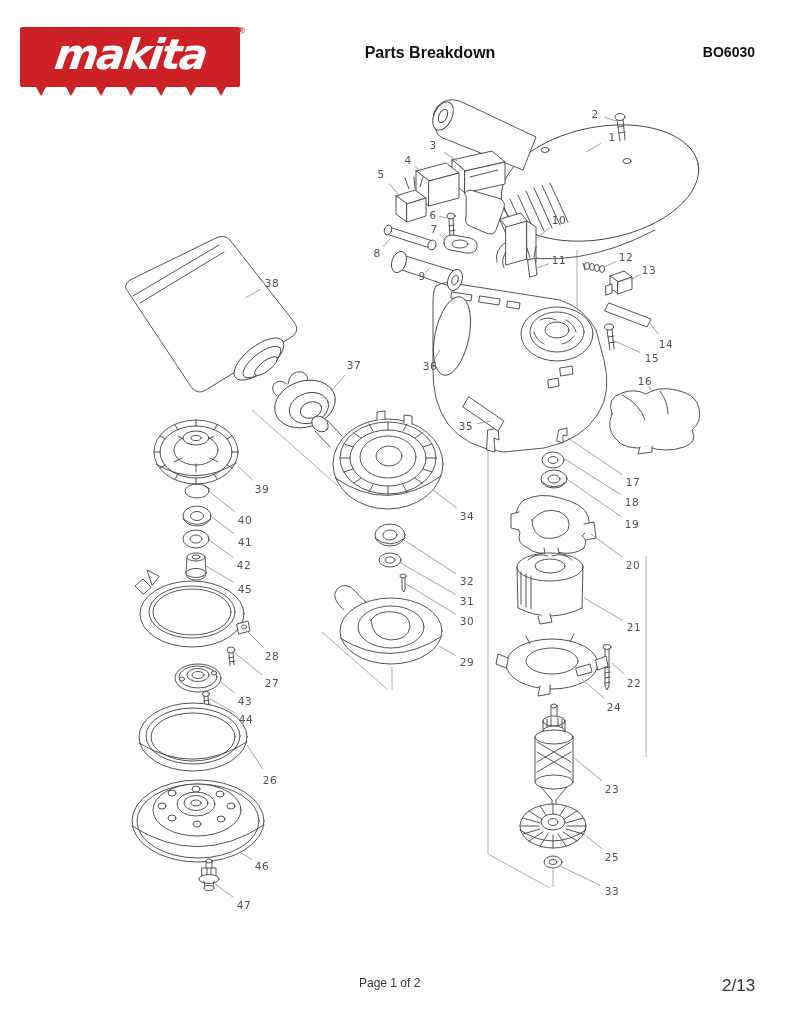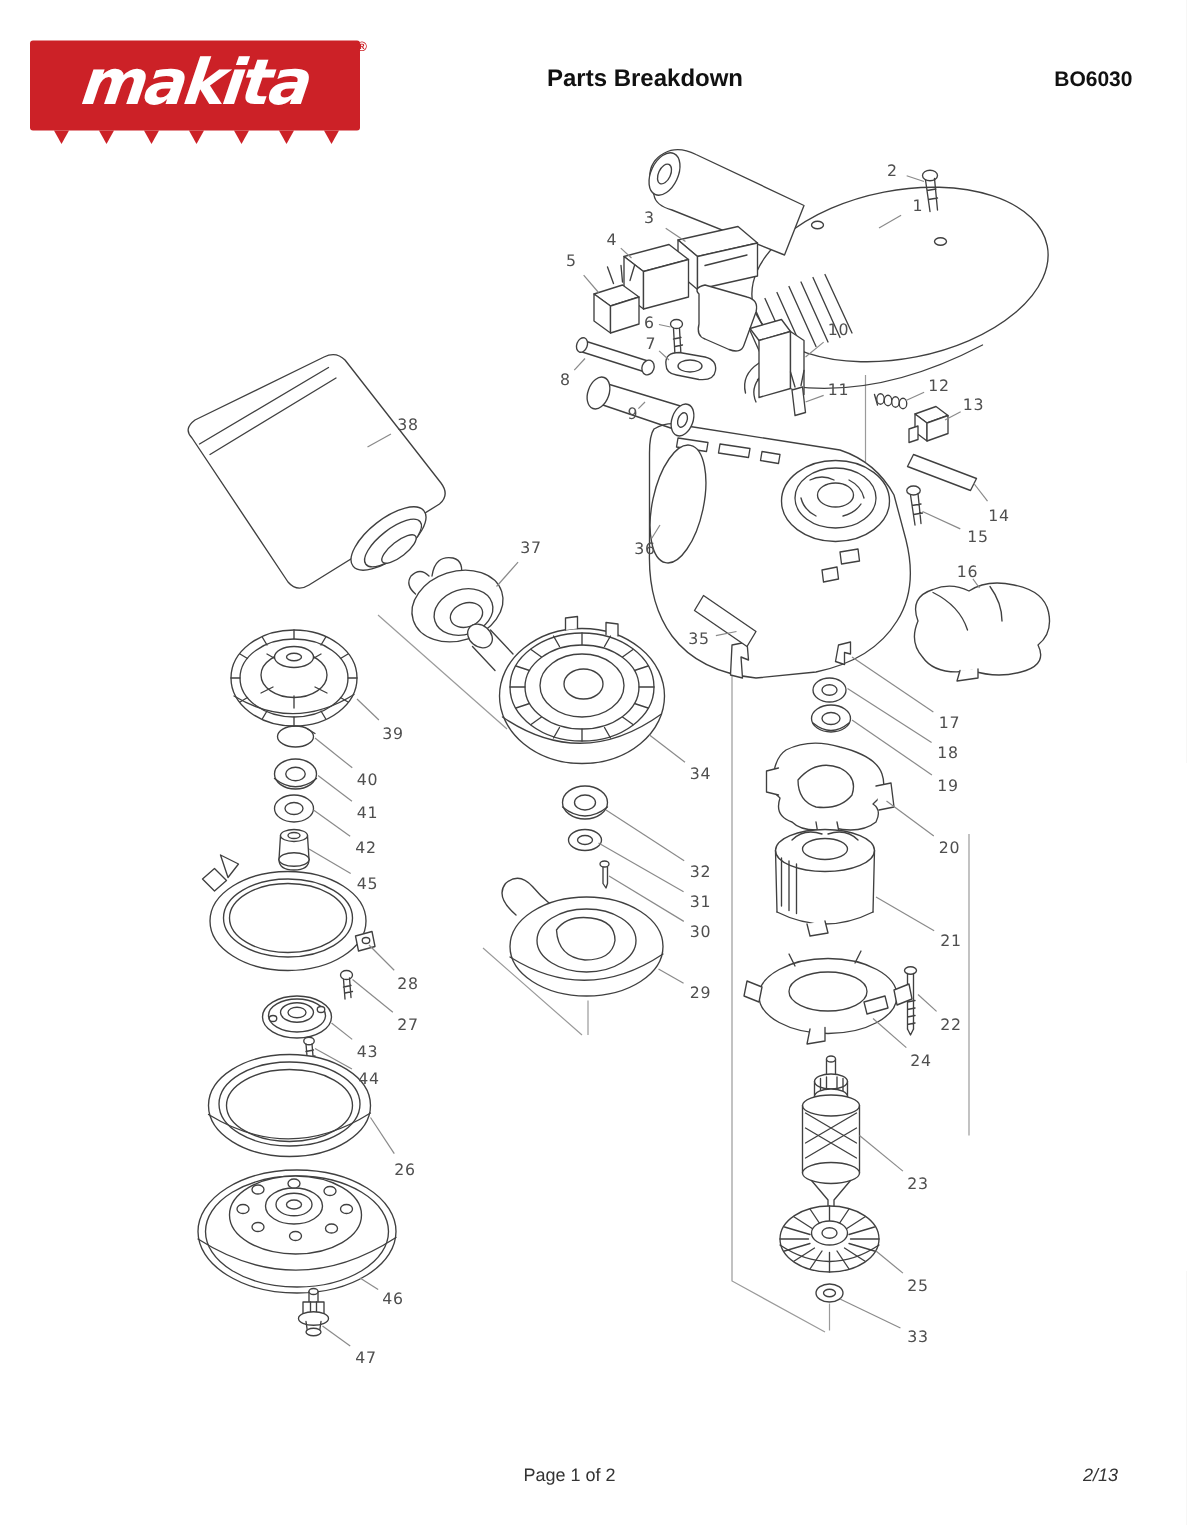--- a/index.html
+++ b/index.html
@@ -11,22 +11,22 @@
   #logo-text{color:#fff;font-family:"DejaVu Sans",sans-serif;font-weight:bold;font-style:italic;
              font-size:42px;letter-spacing:-2px;transform:skewX(-8deg);line-height:1;padding-bottom:4px;}
   #logo-reg{position:absolute;left:238px;top:26px;font-size:9px;font-weight:bold;}
   #logo-tails{position:absolute;left:36px;top:87px;width:190px;display:flex;justify-content:space-between;}
   .tail{width:0;height:0;border-left:5px solid transparent;border-right:5px solid transparent;
         border-top:9px solid #cc2127;}
   #doc-title{position:absolute;left:0;top:44px;width:860px;text-align:center;
              font-size:16px;font-weight:bold;color:#111;}
   #doc-model{position:absolute;right:36px;top:44px;font-size:14px;font-weight:bold;color:#111;}
   
-  #footer-page{position:absolute;left:349px;top:976px;font-size:12px;color:#333;}
-  #footer-sheet{position:absolute;left:722px;top:976px;font-size:12px;color:#333;font-style:italic;}
+  #footer-page{position:absolute;left:359px;top:976px;font-size:12px;color:#333;}
+  #footer-sheet{position:absolute;left:722px;top:976px;font-size:17px;color:#333;}
   
   #diagram-svg{position:absolute;left:0;top:0;}
   .part{fill:#ffffff;stroke:#404040;stroke-width:0.9;stroke-linejoin:round;stroke-linecap:round;}
   .part .ln{fill:none;}
   .cons{fill:none;stroke:#9a9a9a;stroke-width:0.8;}
   #labels-layer line{stroke:#8a8a8a;stroke-width:0.8;}
   #labels-layer text{fill:#4f4f4f;font-family:"DejaVu Sans",sans-serif;font-size:10.5px;
                      text-anchor:middle;letter-spacing:0.5px;}
 </style>
 </head>

